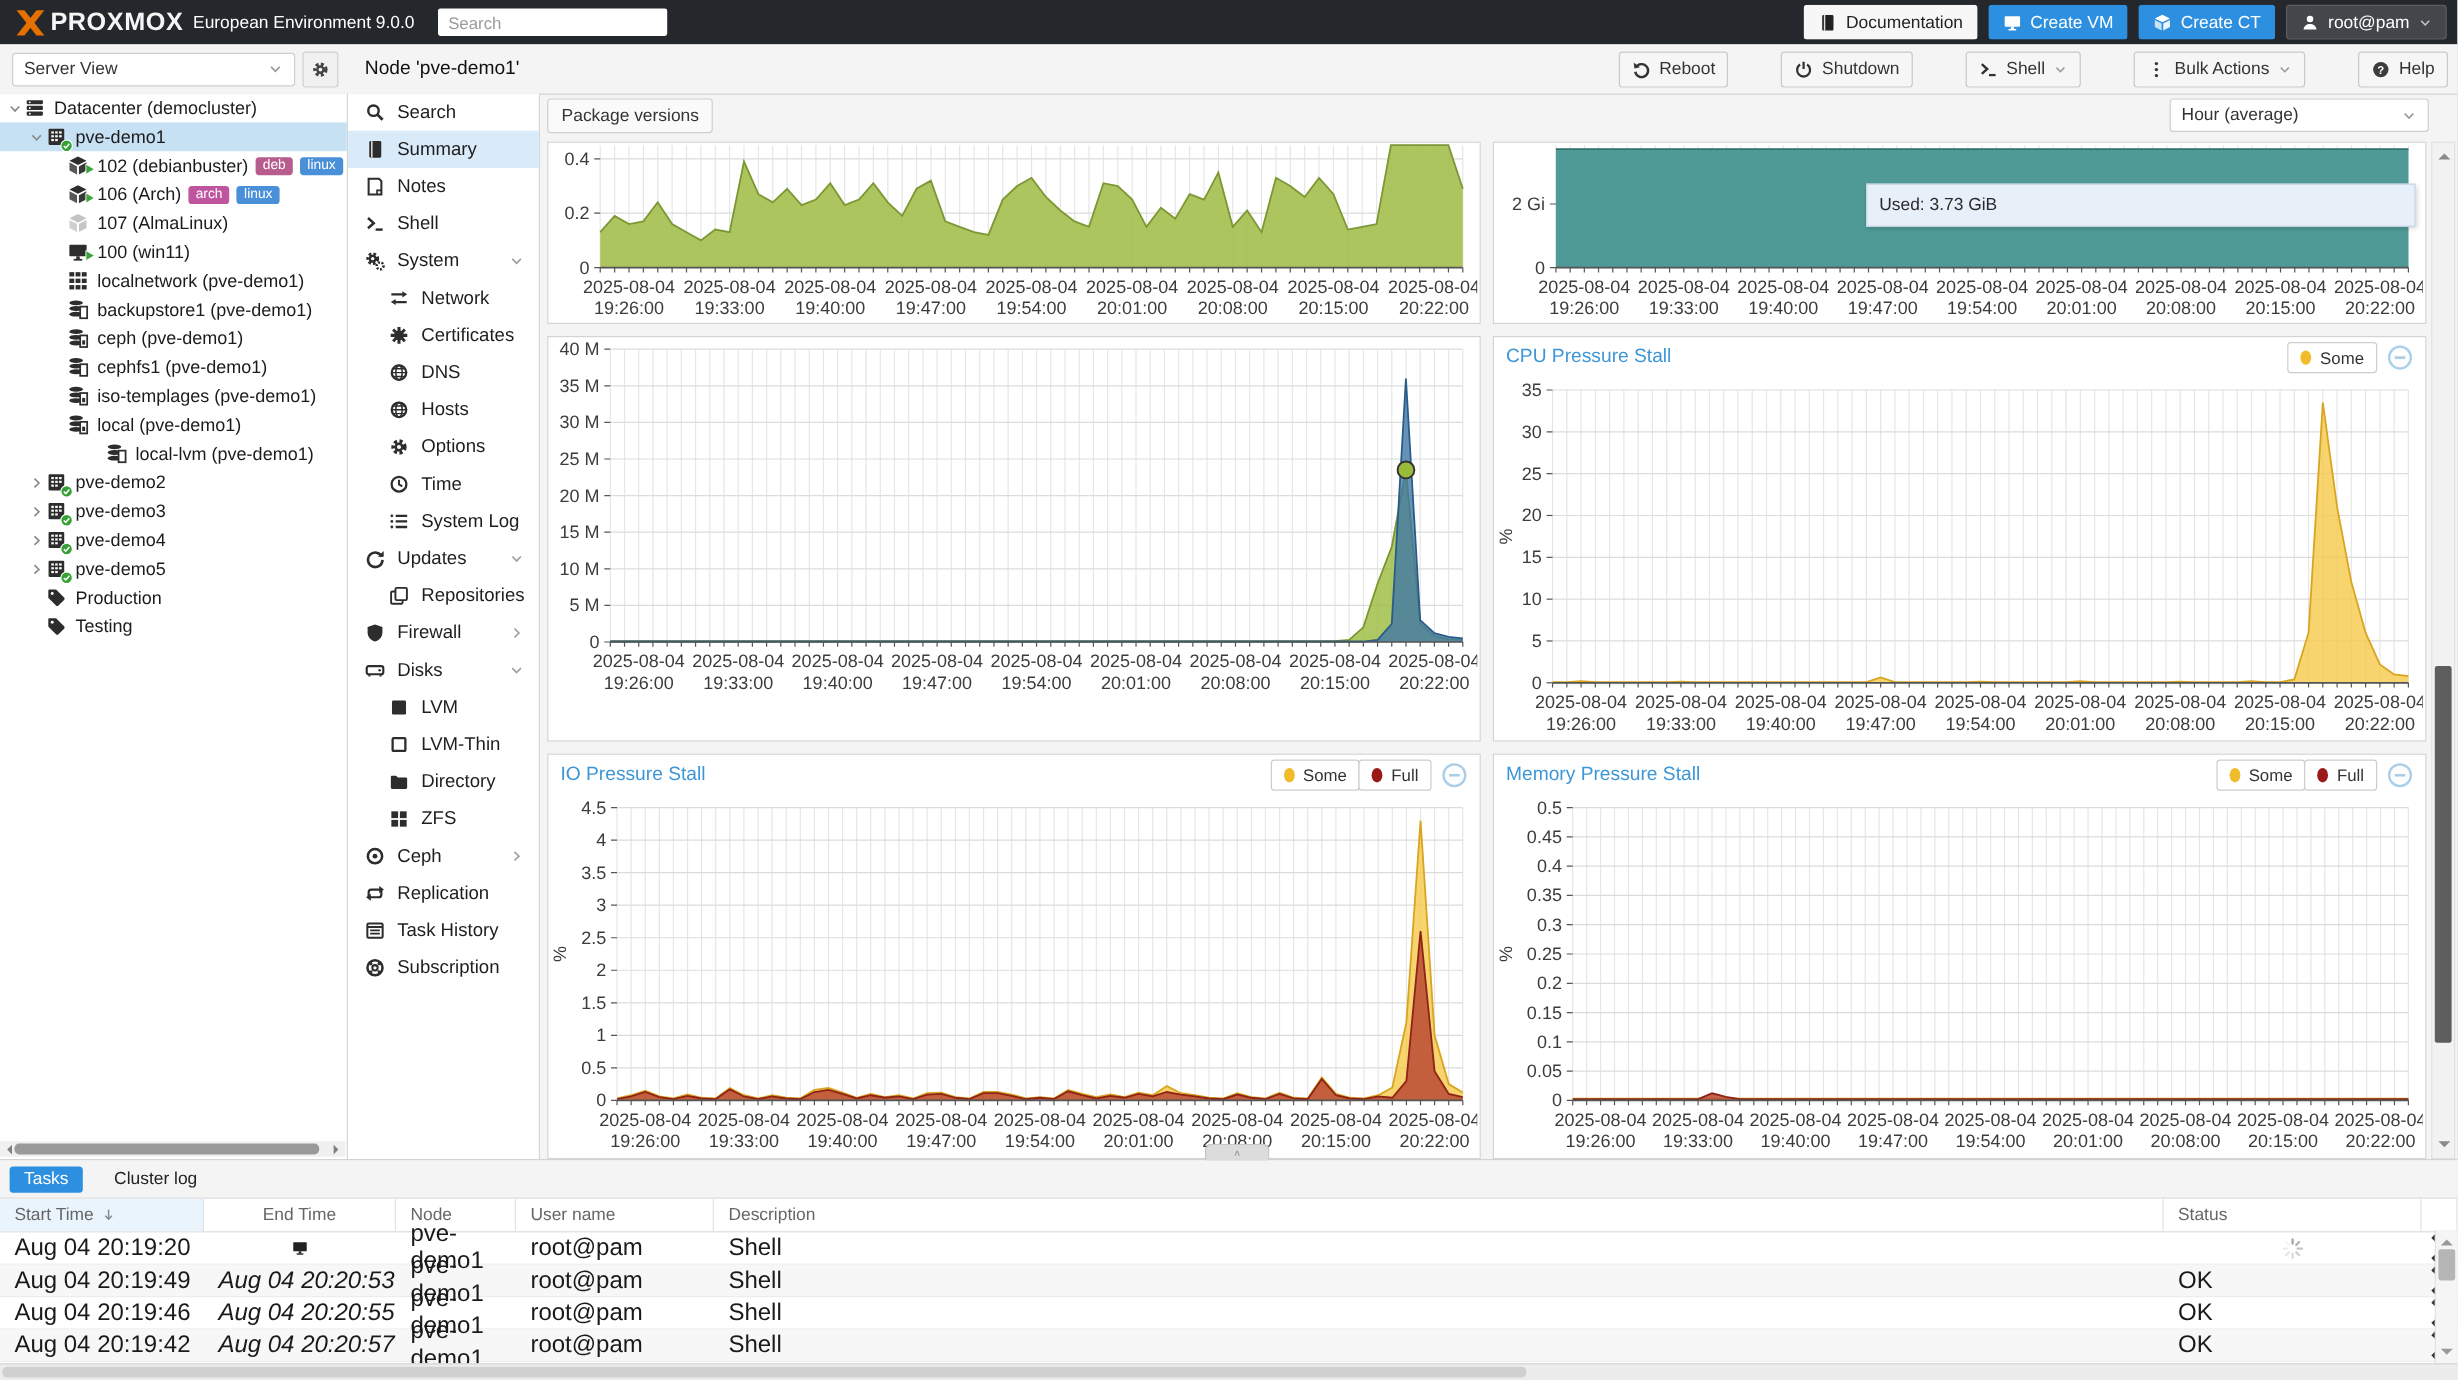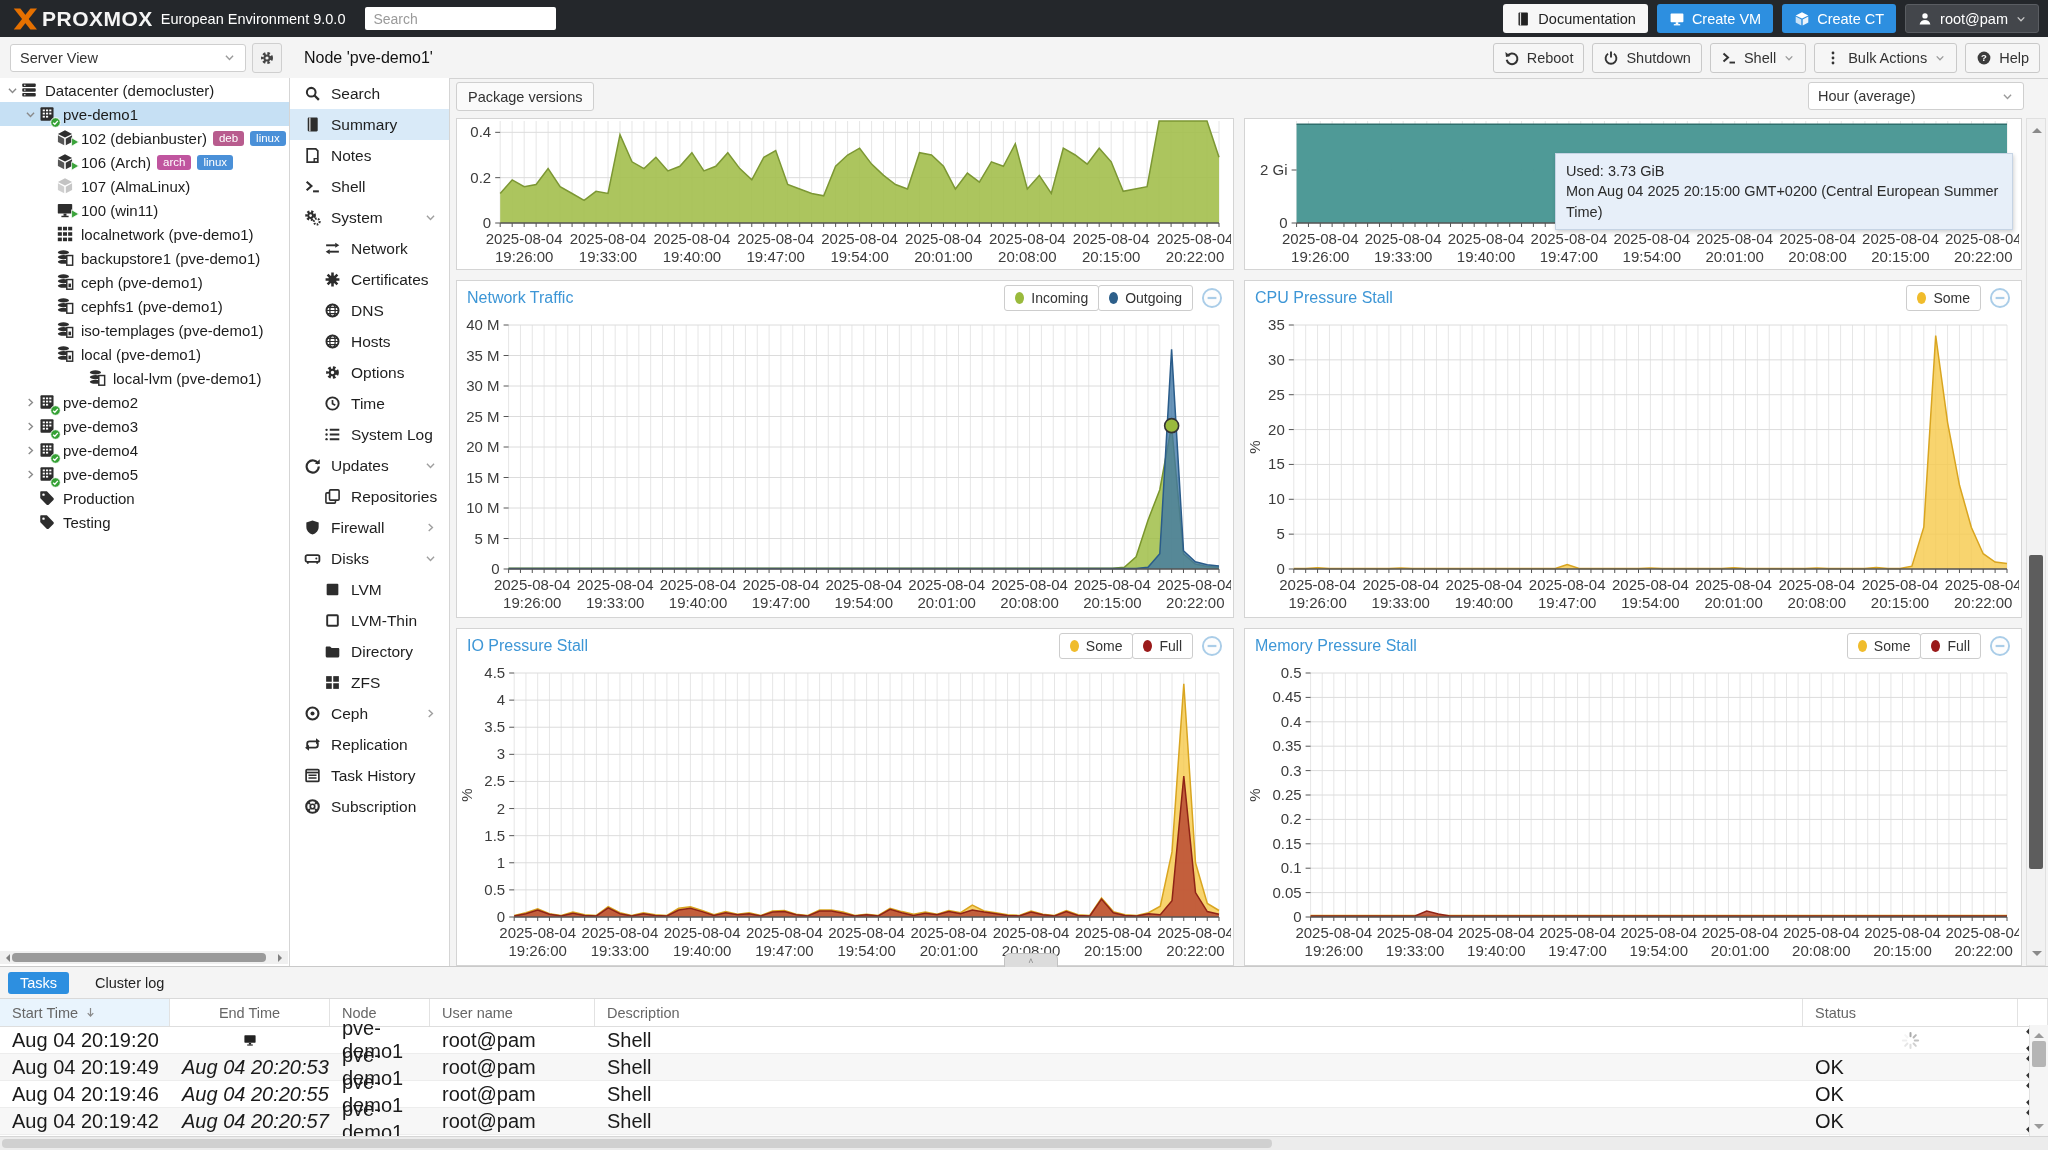--- a/index.html
+++ b/index.html
@@ -21,21 +21,21 @@
   .hbtn.dark{background:#43464b;color:#fff;border:1px solid #5a5d62;}
   .hbtn .caret{width:12px;height:12px;color:#c9c9c9;}
   
   #tbar{position:absolute;left:0;top:37px;right:0;height:41px;background:#f4f4f4;border-bottom:1px solid #d3d3d3;display:flex;align-items:center;}
   #tbar .leftsec{width:290px;flex:none;display:flex;align-items:center;gap:6px;padding-left:10px;box-sizing:border-box;}
   .selectbox{background:#fff;border:1px solid #cfcfcf;border-radius:3px;height:26px;display:flex;align-items:center;padding:0 9px;font-size:14.5px;color:#333;flex:1;justify-content:space-between;cursor:pointer;}
   .selectbox .caret{width:13px;height:13px;color:#9a9a9a;}
   .sqbtn{width:28px;height:28px;background:#f1f1f1;border:1px solid #cfcfcf;border-radius:3px;display:flex;align-items:center;justify-content:center;color:#444;cursor:pointer;flex:none;margin-right:8px;}
   #nodetitle{margin-left:14px;font-size:16px;color:#111;}
   #tbar .spacer{flex:1;}
-  .tbtn{height:28px;background:#f6f6f6;border:1px solid #c9c9c9;border-radius:3px;padding:0 10px;margin-right:8px;display:inline-flex;align-items:center;gap:7px;font-size:14.5px;color:#333;cursor:pointer;}
+  .tbtn{height:28px;background:#f6f6f6;border:1px solid #c9c9c9;border-radius:3px;padding:0 10px;margin-right:8px;display:inline-flex;align-items:center;gap:7px;font-size:14.5px;color:#333;cursor:pointer;margin-left:36px;}
   .tbtn .caret{width:12px;height:12px;color:#9a9a9a;}
   
   #tree{position:absolute;left:0;top:78px;width:290px;bottom:184px;background:#fff;border-right:1px solid #d5d5d5;box-sizing:border-box;overflow:hidden;}
   .trow{height:24px;display:flex;align-items:center;font-size:15px;color:#1c1c1c;white-space:nowrap;cursor:pointer;}
   .trow.sel{background:#c6e0f4;}
   .tcaret{width:16px;height:16px;color:#8a8a8a;flex:none;display:inline-flex;}
   .tcaret svg{width:13px;height:13px;margin:auto;}
   .ticon{position:relative;width:20px;height:18px;flex:none;display:inline-flex;color:#2d2d2d;}
   .ticon .badge{position:absolute;width:10px;height:10px;right:-2px;}
   .ticon .badge.play{top:4px;right:-4px;}
@@ -1147,38 +1147,25 @@
             <text x="489.68" y="143" text-anchor="middle" class="tick">20:01:00</text>
             <text x="572.56" y="125" text-anchor="middle" class="tick">2025-08-04</text>
             <text x="572.56" y="143" text-anchor="middle" class="tick">20:08:00</text>
             <text x="655.44" y="125" text-anchor="middle" class="tick">2025-08-04</text>
             <text x="655.44" y="143" text-anchor="middle" class="tick">20:15:00</text>
             <text x="738.3199999999999" y="125" text-anchor="middle" class="tick">2025-08-04</text>
             <text x="738.3199999999999" y="143" text-anchor="middle" class="tick">20:22:00</text>
           </svg>
         <div id="tooltip">
           <div>Used: 3.73 GiB</div>
-          <div>Mon Aug 04 2025 20:15:00 GMT+0200 (Central European Summer Time)</div>
         </div>
       </div>
     </div>
     <div class="crow rx">
       <div class="panel haspanel">
-          <div class="phead">
-            <span class="ptitle">Network Traffic</span>
-            <span class="spacer"></span>
-            <span class="lgd"><span class="dot" style="background:#9aba3c"></span>Incoming</span>
-            <span class="lgd"><span class="dot" style="background:#2d5f8a"></span>Outgoing</span>
-            <span class="ic pmin">
-              <svg viewBox="0 0 16 16" fill="currentColor">
-                <circle cx="8" cy="8" r="6.6" fill="#fdfdfd" stroke="#aacde8" stroke-width="1.4"></circle>
-                <path d="M4.8 8h6.4" stroke="#aacde8" stroke-width="1.6" fill="none"></path>
-              </svg>
-            </span>
-          </div>
           <svg class="chart" width="774" height="300" viewBox="0 0 774 300">
             <line x1="51.6" y1="10" x2="51.6" y2="254" stroke="#e6e6e6"></line>
             <line x1="63.44" y1="10" x2="63.44" y2="254" stroke="#e6e6e6"></line>
             <line x1="75.28" y1="10" x2="75.28" y2="254" stroke="#e6e6e6"></line>
             <line x1="87.12" y1="10" x2="87.12" y2="254" stroke="#e6e6e6"></line>
             <line x1="98.96000000000001" y1="10" x2="98.96000000000001" y2="254" stroke="#e6e6e6"></line>
             <line x1="110.80000000000001" y1="10" x2="110.80000000000001" y2="254" stroke="#e6e6e6"></line>
             <line x1="122.63999999999999" y1="10" x2="122.63999999999999" y2="254" stroke="#e6e6e6"></line>
             <line x1="134.48000000000002" y1="10" x2="134.48000000000002" y2="254" stroke="#e6e6e6"></line>
             <line x1="146.32" y1="10" x2="146.32" y2="254" stroke="#e6e6e6"></line>

